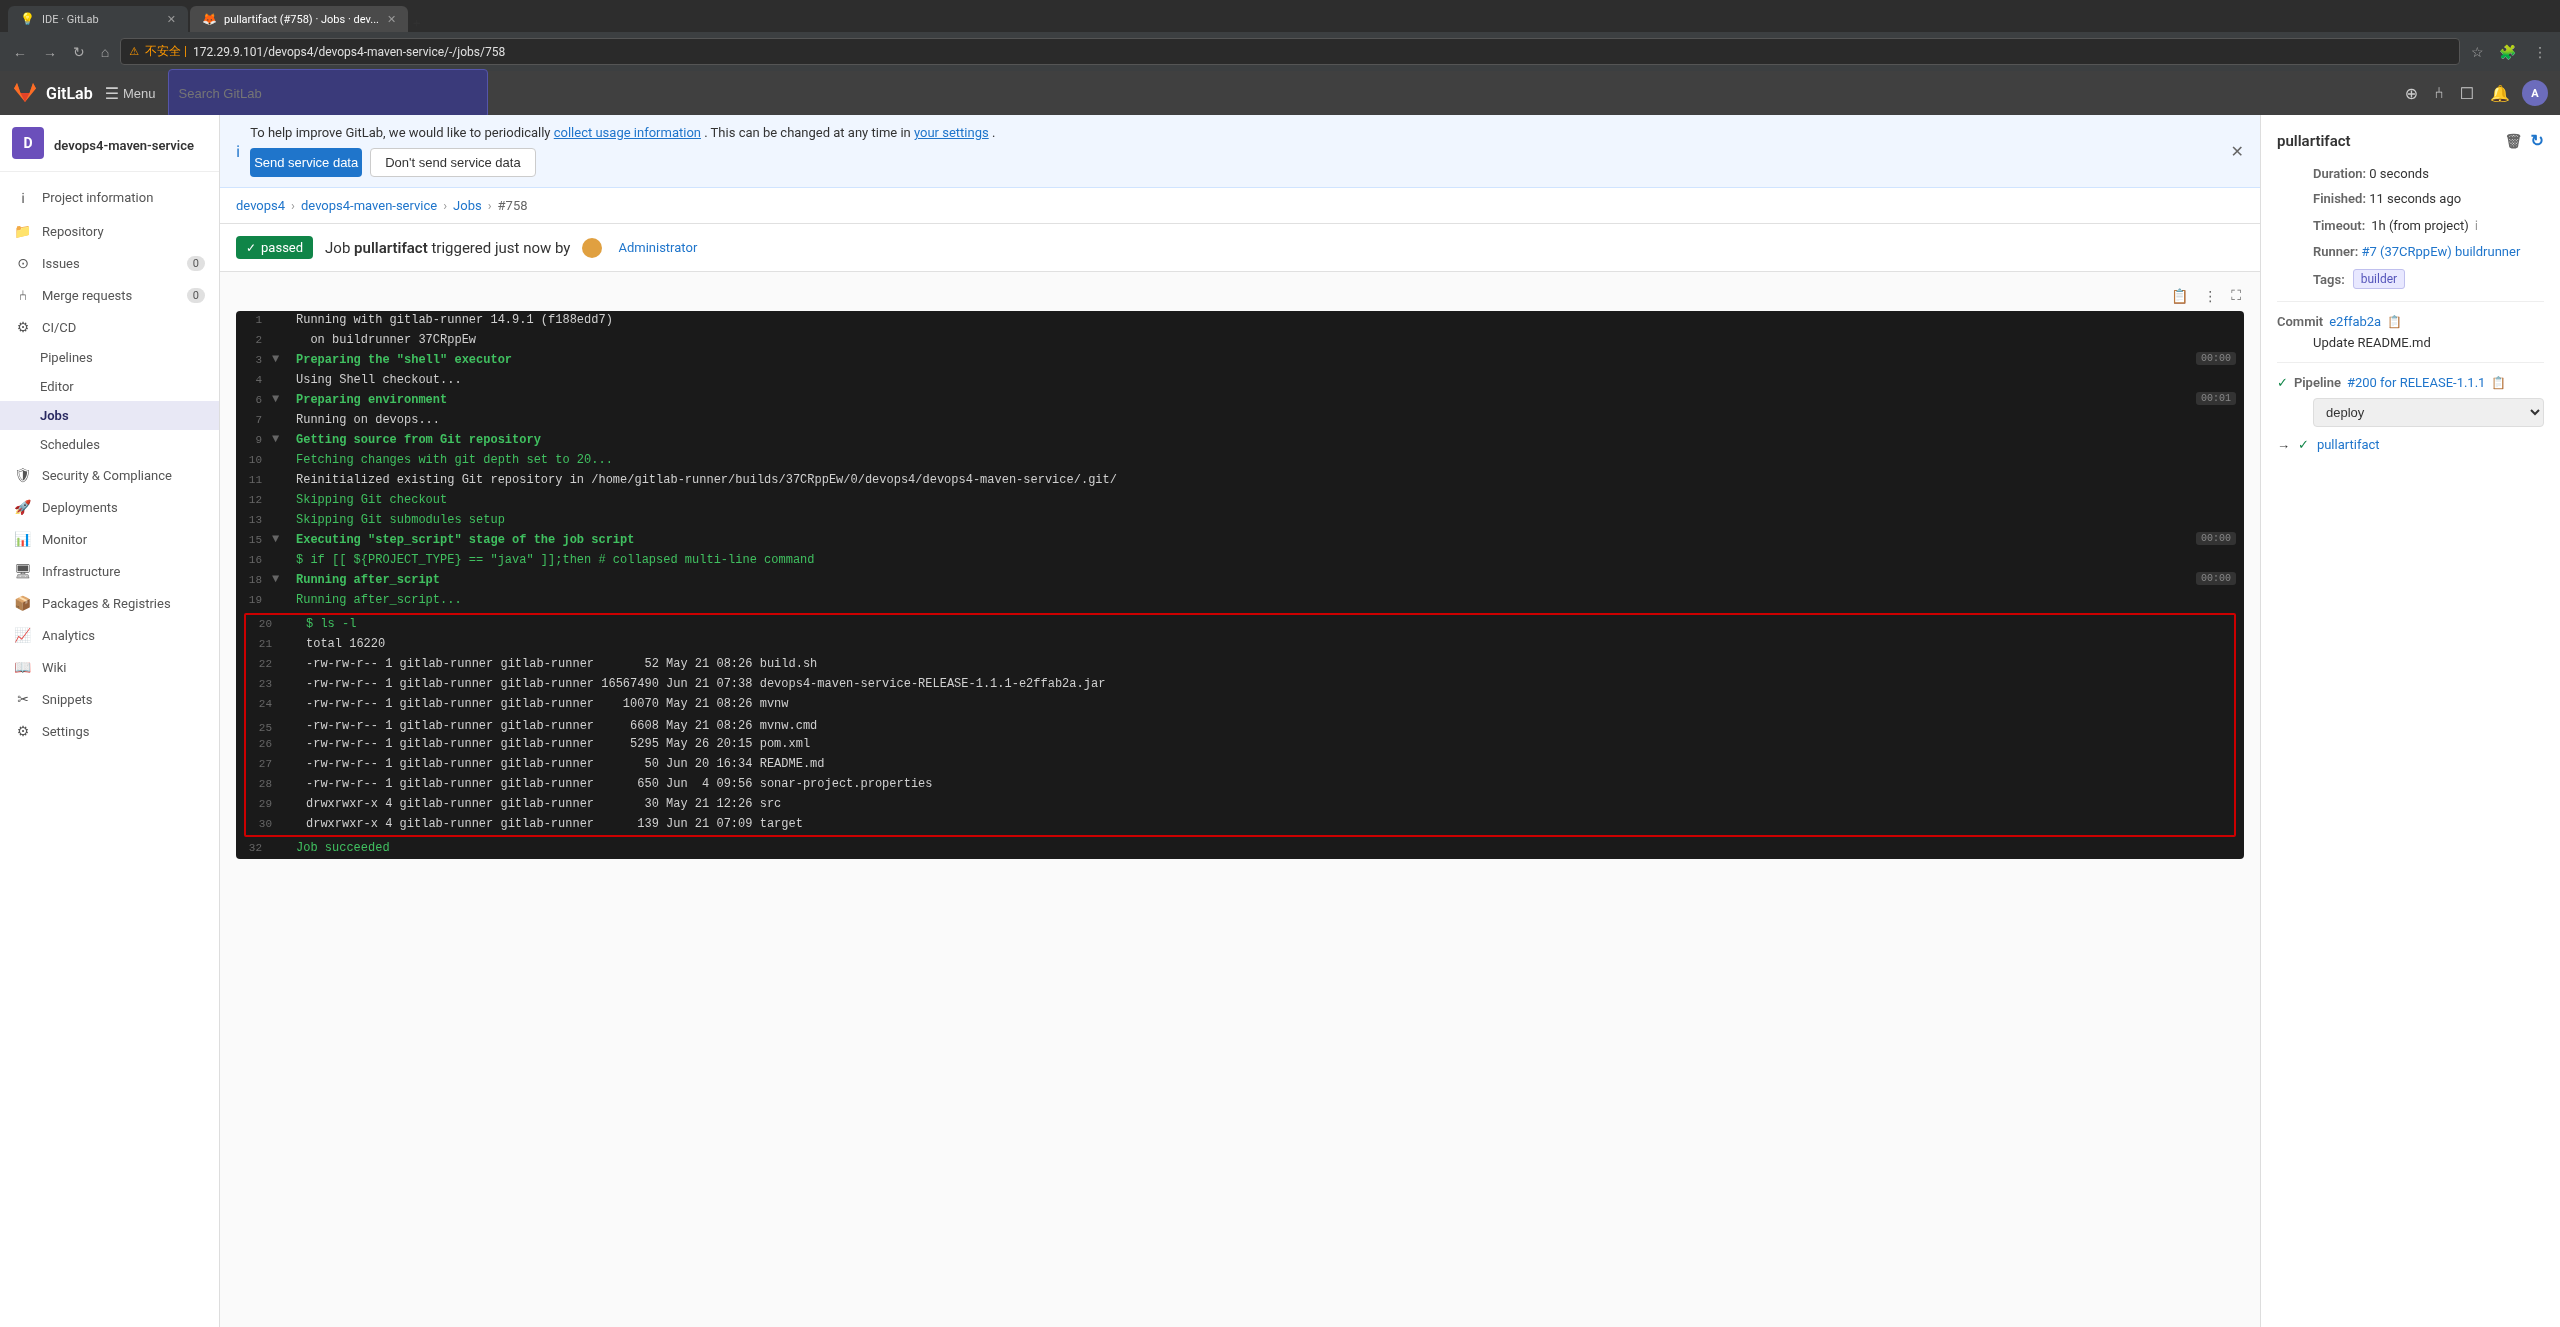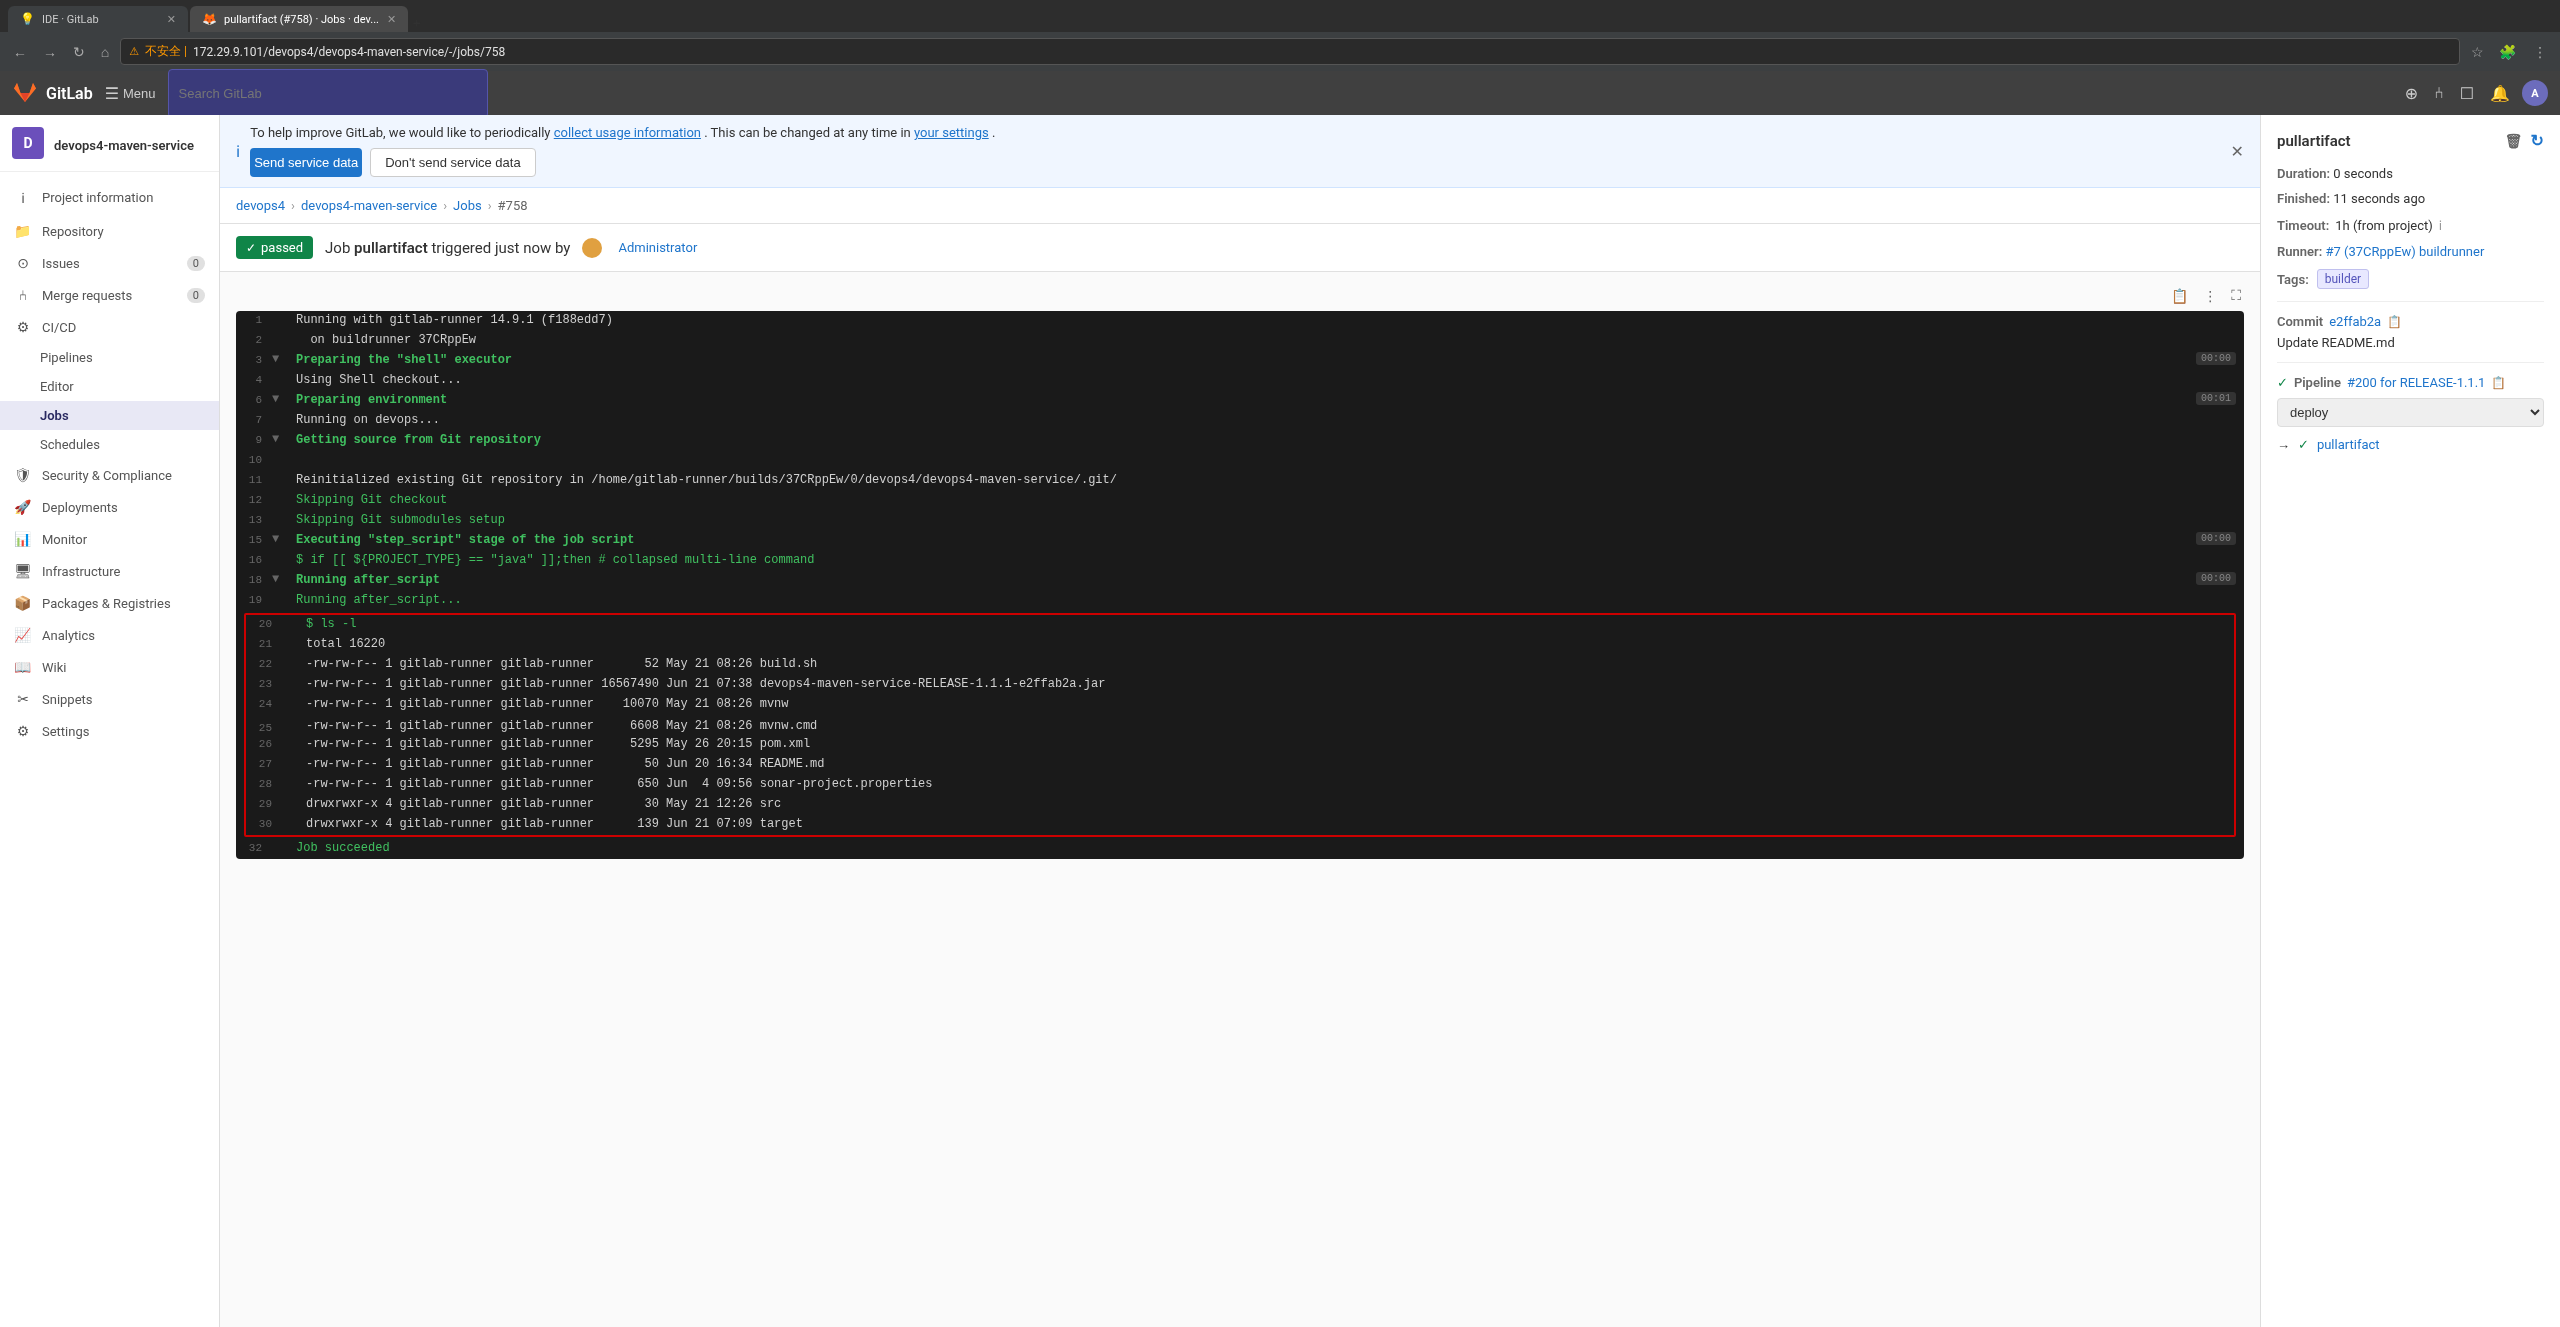--- a/index.html
+++ b/index.html
@@ -78,21 +78,21 @@
     .line-num { color: #666; min-width: 36px; text-align: right; padding-right: 10px; padding-left: 8px; user-select: none; font-size: 11px; flex-shrink: 0; padding-top: 2px; }
     .line-expand { color: #666; width: 20px; flex-shrink: 0; cursor: pointer; }
     .line-content { color: #d0d0d0; flex: 1; padding: 1px 4px; white-space: pre; }
     .line-content.green { color: #40c060; }
     .line-content.section-header { color: #40c060; font-weight: bold; }
     .timestamp-badge { background: #333; color: #888; font-size: 10px; padding: 1px 5px; border-radius: 3px; margin-left: auto; margin-right: 8px; flex-shrink: 0; }
 
     
     .right-panel { width: 300px; background: #fff; border-left: 1px solid #ddd; padding: 16px; overflow-y: auto; flex-shrink: 0; }
     .panel-title { font-size: 15px; font-weight: 600; color: #333; margin-bottom: 16px; display: flex; align-items: center; justify-content: space-between; }
-    .panel-row { margin-bottom: 10px; font-size: 13px; }
+    .panel-row { margin-bottom: 10px; font-size: 13px; margin-left: 36px; }
     .panel-label { color: #666; font-weight: 600; }
     .panel-value { color: #333; }
     .panel-link { color: #1f75cb; text-decoration: none; }
     .tag-badge { background: #e8e8ff; color: #5555bb; border: 1px solid #c0c0ee; border-radius: 3px; padding: 2px 7px; font-size: 12px; }
     .commit-line { display: flex; align-items: center; gap: 6px; font-size: 13px; margin-bottom: 6px; }
     .commit-hash { color: #1f75cb; }
     .copy-icon { color: #999; cursor: pointer; font-size: 12px; }
     .pipeline-line { display: flex; align-items: center; gap: 6px; font-size: 13px; margin-bottom: 8px; }
     .pipeline-status-icon { color: #108548; }
     .stage-selector { width: 100%; border: 1px solid #ddd; border-radius: 4px; padding: 5px 8px; font-size: 13px; color: #333; cursor: pointer; }
@@ -342,20 +342,21 @@
 
         <div class="log-line">
           <span class="line-num">9</span>
           <span class="line-expand">▼</span>
           <span class="line-content section-header">Getting source from Git repository</span>
         </div>
 
         <div class="log-line">
           <span class="line-num">10</span>
           <span class="line-expand"> </span>
+          <span class="line-content green">Fetching changes with git depth set to 20...</span>
         </div>
 
         <div class="log-line">
           <span class="line-num">11</span>
           <span class="line-expand"> </span>
           <span class="line-content">Reinitialized existing Git repository in /home/gitlab-runner/builds/37CRppEw/0/devops4/devops4-maven-service/.git/</span>
         </div>
 
         <div class="log-line">
           <span class="line-num">12</span>

